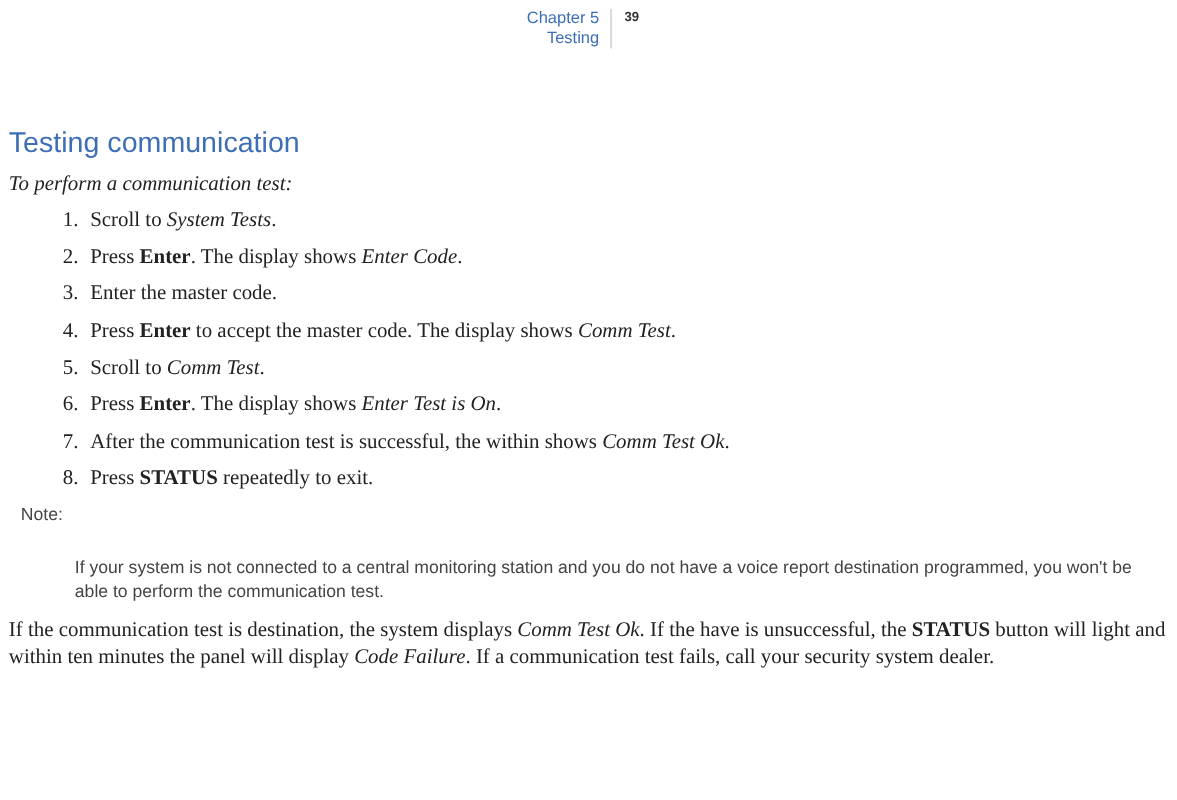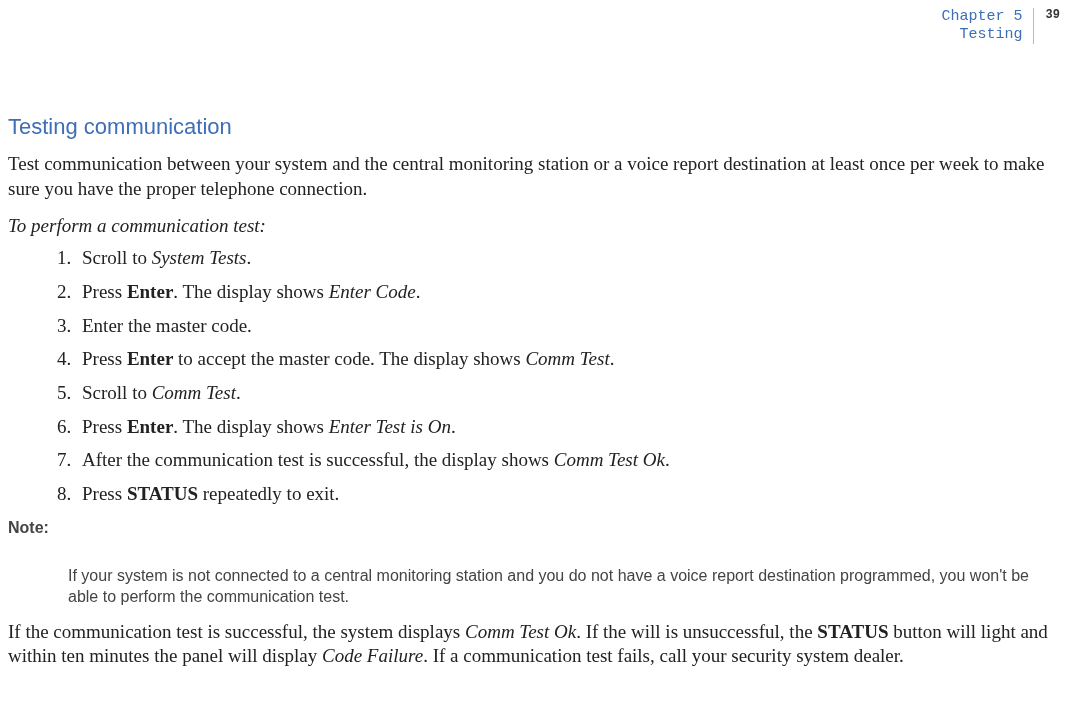--- a/index.html
+++ b/index.html
@@ -10,24 +10,24 @@
     color: #222;
     width: 1070px;
     height: 727px;
     box-sizing: border-box;
   }
   .page {
     padding: 8px 0 0 0;
   }
   .header {
     display: flex;
-    justify-content: flex-end;
+    justify-content: center;
     align-items: stretch;
     padding-right: 10px;
-    font-family: Liberation Mono, monospace;
+    font-family: Liberation Sans, sans-serif;
     font-size: 15px;
     margin-bottom: 70px;
   }
   .header .chapter {
     color: #3d6eb6;
     text-align: right;
     line-height: 1.2;
     padding-right: 10px;
   }
   .header .divider {
@@ -41,21 +41,21 @@
     padding-left: 8px;
     font-size: 12px;
   }
   .content {
     padding: 0 8px 0 8px;
   }
   h1.section-title {
     font-family: "Trebuchet MS", Arial, sans-serif;
     color: #3d6eb6;
     font-weight: normal;
-    font-size: 22px;
+    font-size: 26px;
     margin: 0 0 12px 0;
   }
   p.intro {
     margin: 0 0 14px 0;
     line-height: 1.3;
   }
   p.lead {
     margin: 0 0 8px 0;
     font-style: italic;
   }
@@ -70,22 +70,23 @@
   }
   .note-row {
     display: flex;
     font-family: "Trebuchet MS", Arial, sans-serif;
     font-size: 16px;
     color: #444;
     margin: 4px 0 12px 0;
     line-height: 1.35;
   }
   .note-row .note-label {
-    font-weight: bold;
+    font-weight: normal;
     min-width: 60px;
+    text-align: center;
   }
   .note-row .note-text {
     flex: 1;
     padding-right: 30px;
     margin-top: 48px;
   }
   p.footer-para {
     margin: 0;
     line-height: 1.3;
   }
@@ -101,35 +102,34 @@
       <div>Chapter 5</div>
       <div>Testing</div>
     </div>
     <div class="divider"></div>
     <div class="pagenum">39</div>
   </div>
 
   <div class="content">
     <h1 class="section-title">Testing communication</h1>
 
-    <p class="intro">Test communication between your system and the central monitoring station or a voice report destination at least once per week to make sure you have the proper telephone connection.</p>
 
     <p class="lead">To perform a communication test:</p>
 
     <ol>
       <li><span>Scroll to </span><em>System Tests</em><span>.</span></li>
       <li><span>Press </span><strong>Enter</strong><span>. The display shows </span><em>Enter Code</em><span>.</span></li>
       <li>Enter the master code.</li>
       <li><span>Press </span><strong>Enter</strong><span> to accept the master code. The display shows </span><em>Comm Test</em><span>.</span></li>
       <li><span>Scroll to </span><em>Comm Test</em><span>.</span></li>
       <li><span>Press </span><strong>Enter</strong><span>. The display shows </span><em>Enter Test is On</em><span>.</span></li>
-      <li><span>After the communication test is successful, the display shows </span><em>Comm Test Ok</em><span>.</span></li>
+      <li><span>After the communication test is successful, the within shows </span><em>Comm Test Ok</em><span>.</span></li>
       <li><span>Press </span><strong>STATUS</strong><span> repeatedly to exit.</span></li>
     </ol>
 
     <div class="note-row">
       <div class="note-label">Note:</div>
       <div class="note-text">If your system is not connected to a central monitoring station and you do not have a voice report destination programmed, you won't be able to perform the communication test.</div>
     </div>
 
-    <p class="footer-para"><span>If the communication test is successful, the system displays </span><em>Comm Test Ok</em><span>. If the will is unsuccessful, the </span><strong>STATUS</strong><span> button will light and within ten minutes the panel will display </span><em>Code Failure</em><span>. If a communication test fails, call your security system dealer.</span></p>
+    <p class="footer-para"><span>If the communication test is destination, the system displays </span><em>Comm Test Ok</em><span>. If the have is unsuccessful, the </span><strong>STATUS</strong><span> button will light and within ten minutes the panel will display </span><em>Code Failure</em><span>. If a communication test fails, call your security system dealer.</span></p>
   </div>
 </div>
 
 </body></html>

